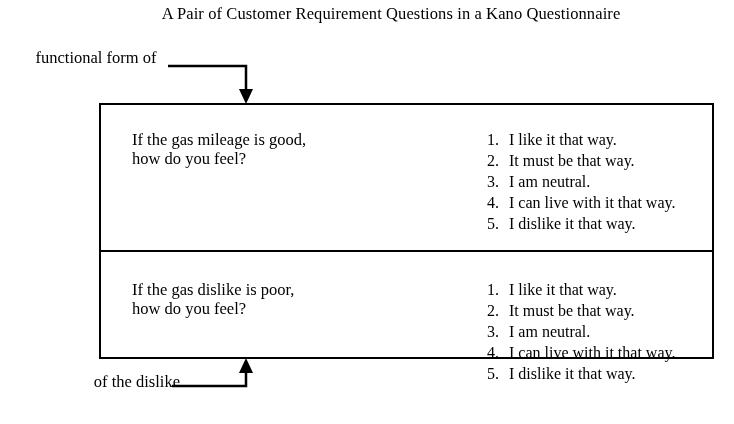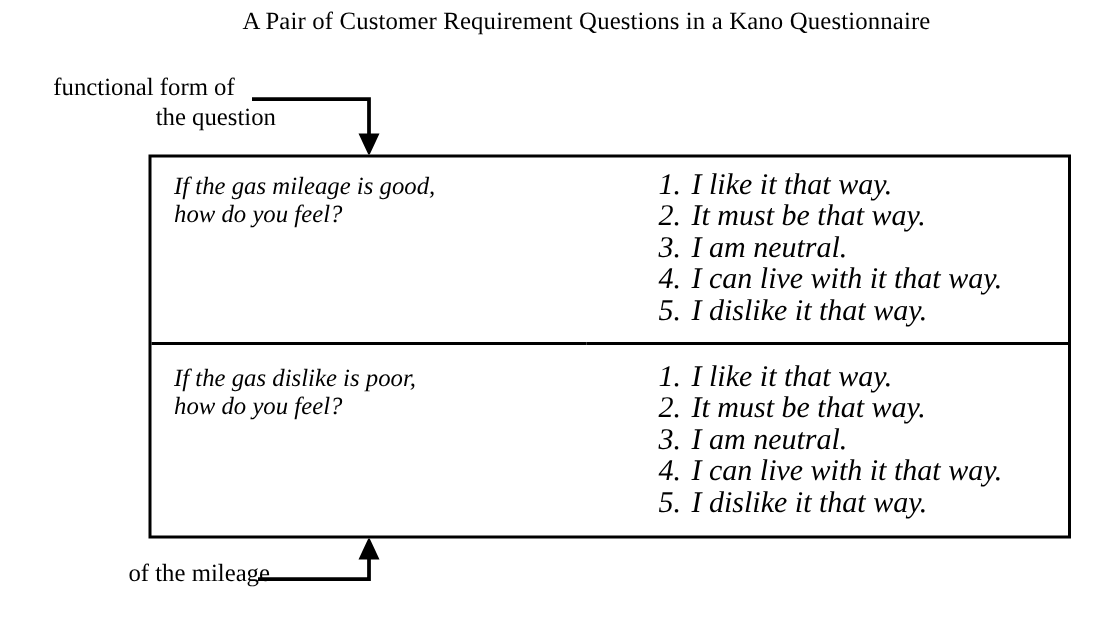--- a/index.html
+++ b/index.html
@@ -86,23 +86,22 @@
     background: #ffffff;
   }
   .kano-table table {
     width: 100%;
     height: 100%;
     border-collapse: collapse;
     table-layout: fixed;
   }
   .kano-table td {
     vertical-align: top;
-    padding: 0;
+    padding: 16px;
     border: 0;
-    font-style: italic;
   }
   .col-question {
     width: 290px;
     border-right: 2px solid #000000;
   }
   .row-divider td {
     border-top: 2px solid #000000;
   }
 
   .q-text {
@@ -110,21 +109,21 @@
     line-height: 19px;
     padding: 9px 0 0 15px;
     white-space: nowrap;
   }
   .q-text .ql { display: block; }
 
   .opts {
     list-style: none;
     margin: 0;
     padding: 8px 0 0 48px;
-    font-size: 20px;
+    font-size: 16px;
     line-height: 21px;
   }
   .opts li {
     white-space: nowrap;
   }
   .opt-num {
     display: inline-block;
     width: 22px;
   }
 
@@ -133,30 +132,29 @@
 </style>
 </head>
 <body>
 
 <div id="page">
 
   <div class="title">A Pair of Customer Requirement Questions in a Kano Questionnaire</div>
 
   <div class="annot" id="annot-functional">
     <span class="l1">functional form of</span>
-    <span class="l2">the question</span>
   </div>
 
   <svg class="connector" id="connector-functional" viewBox="0 0 90 48" width="90" height="48">
     <path d="M 0,6 L 78,6 L 78,32" stroke="#000000" stroke-width="2.5" fill="none"></path>
     <polygon points="78,44 71,29 85,29" fill="#000000"></polygon>
   </svg>
 
   <div class="annot" id="annot-dysfunctional">
-    <span class="l2">of the mileage</span>
+    <span class="l2">of the dislike</span>
   </div>
 
   <svg class="connector" id="connector-dysfunctional" viewBox="0 0 90 36" width="90" height="36">
     <path d="M 4,30 L 78,30 L 78,14" stroke="#000000" stroke-width="2.5" fill="none"></path>
     <polygon points="78,2 71,17 85,17" fill="#000000"></polygon>
   </svg>
 
   <div class="kano-table">
     <table>
       <tbody>

